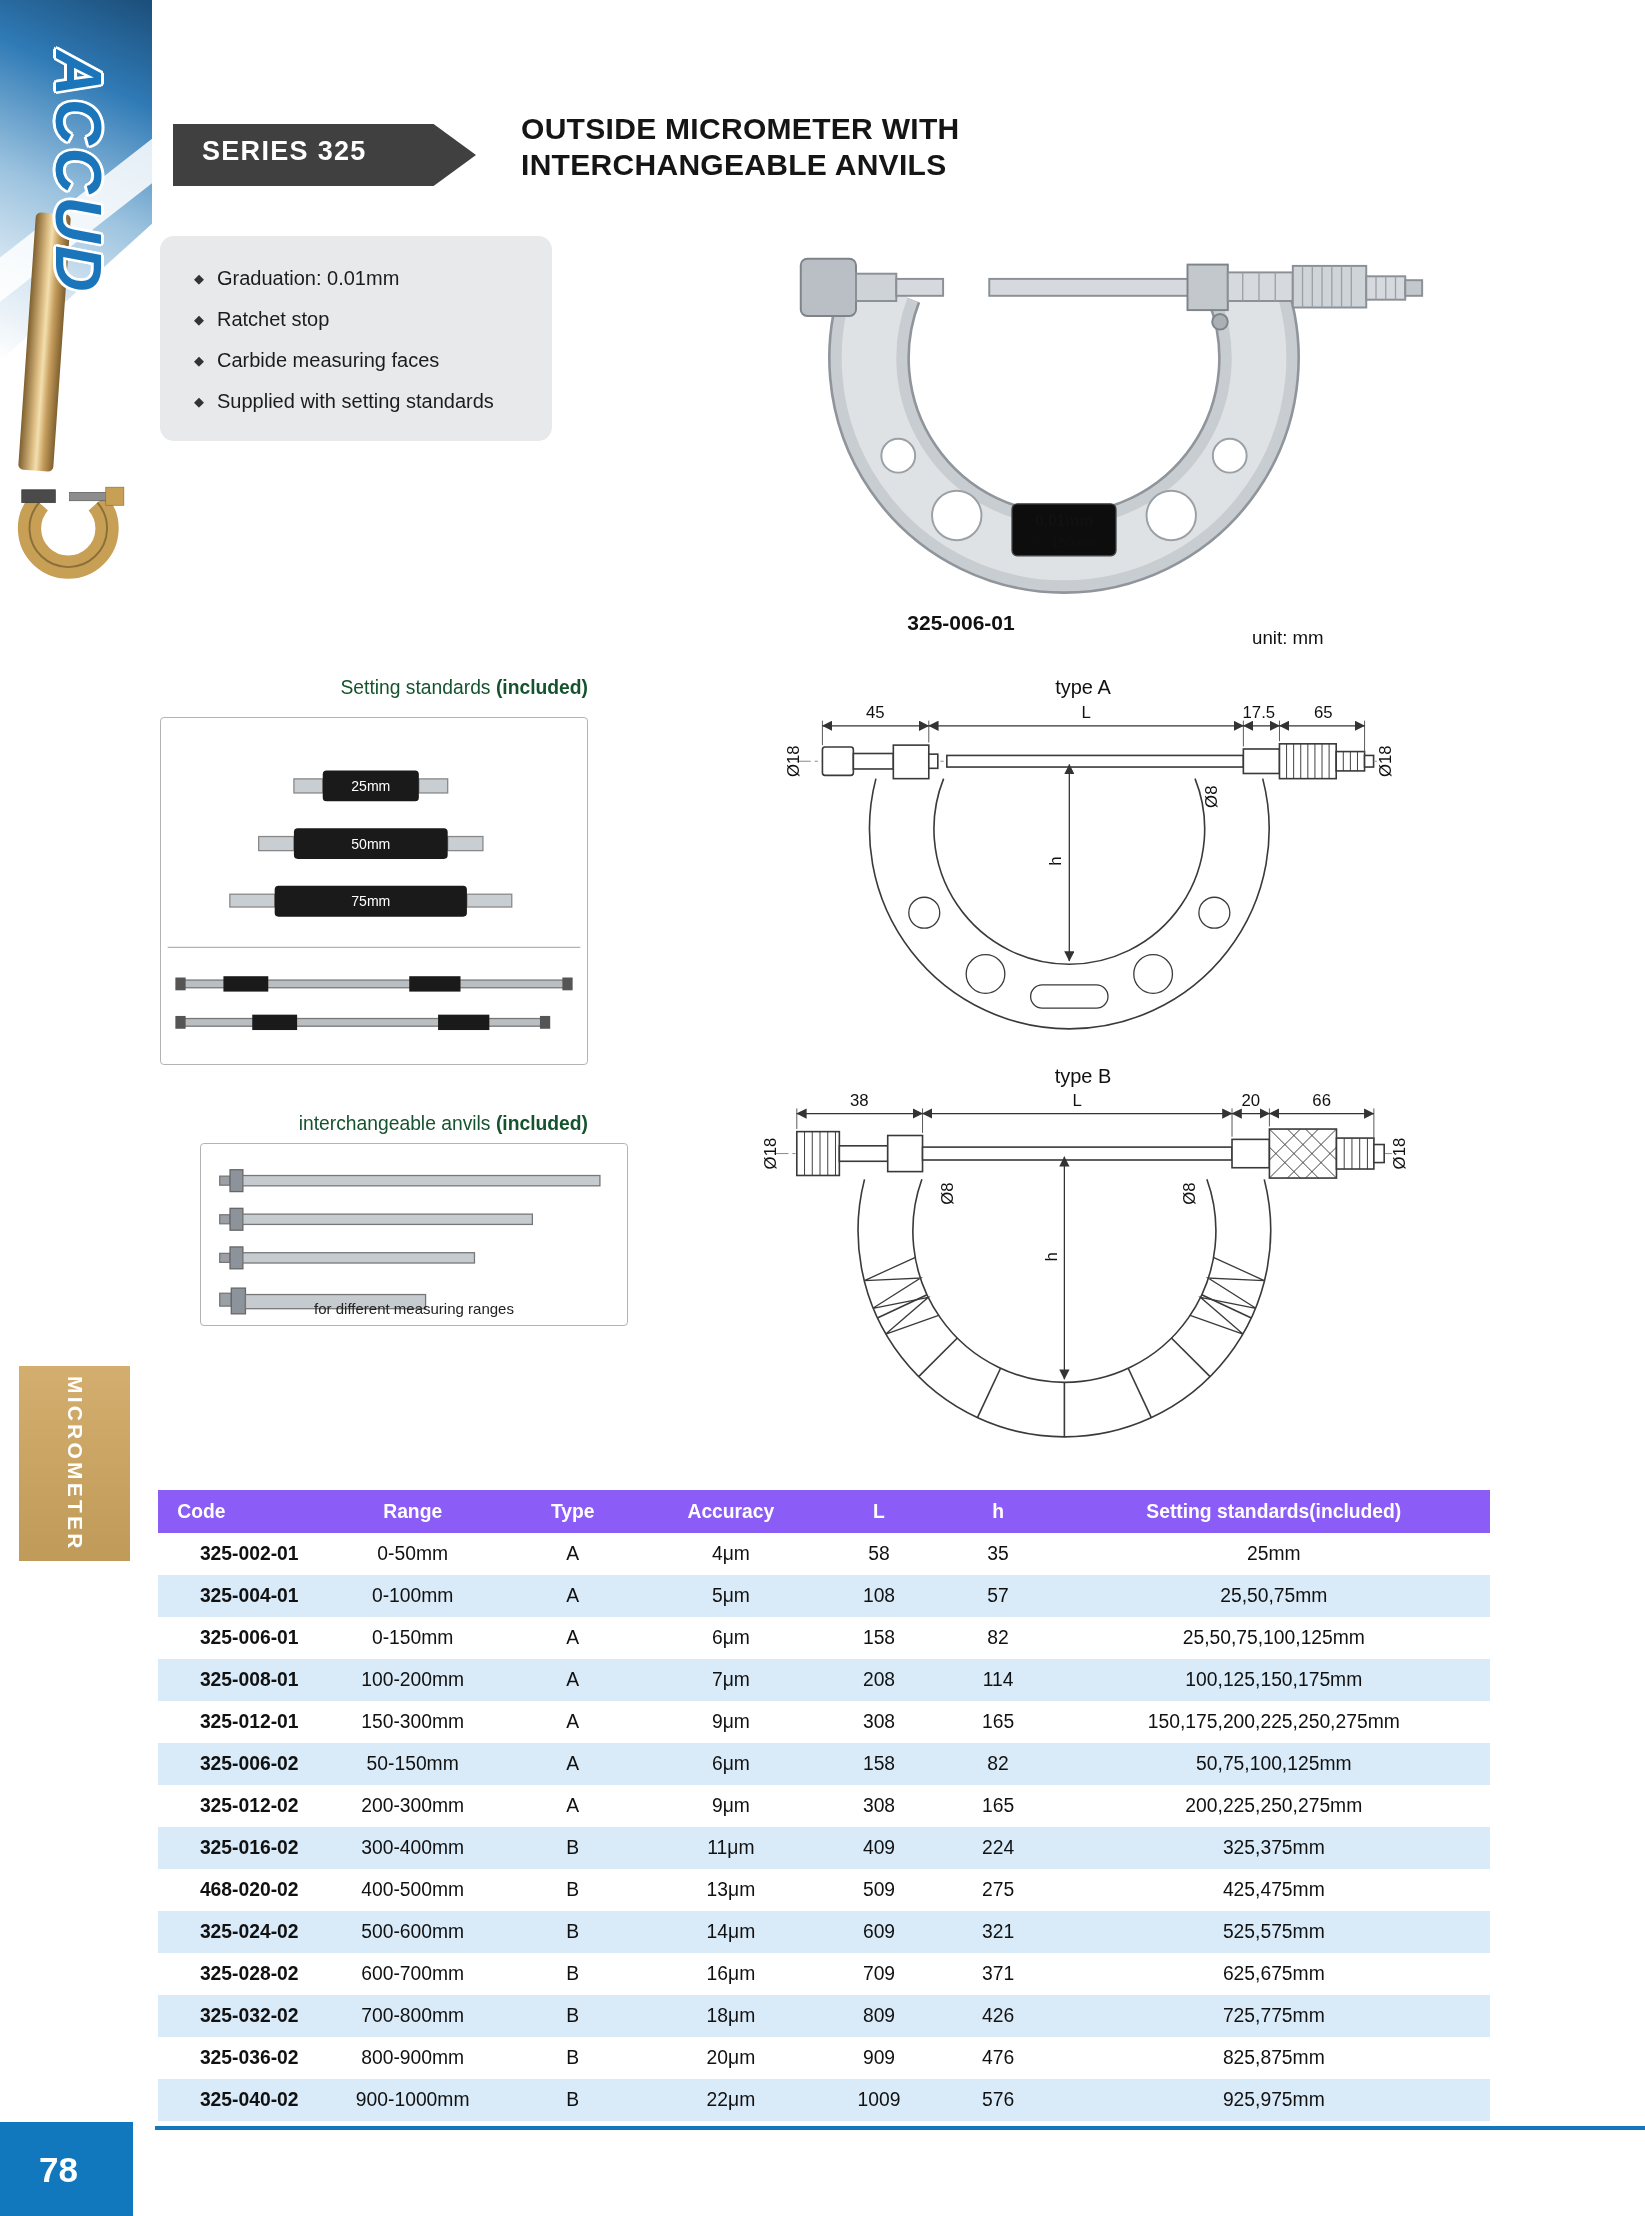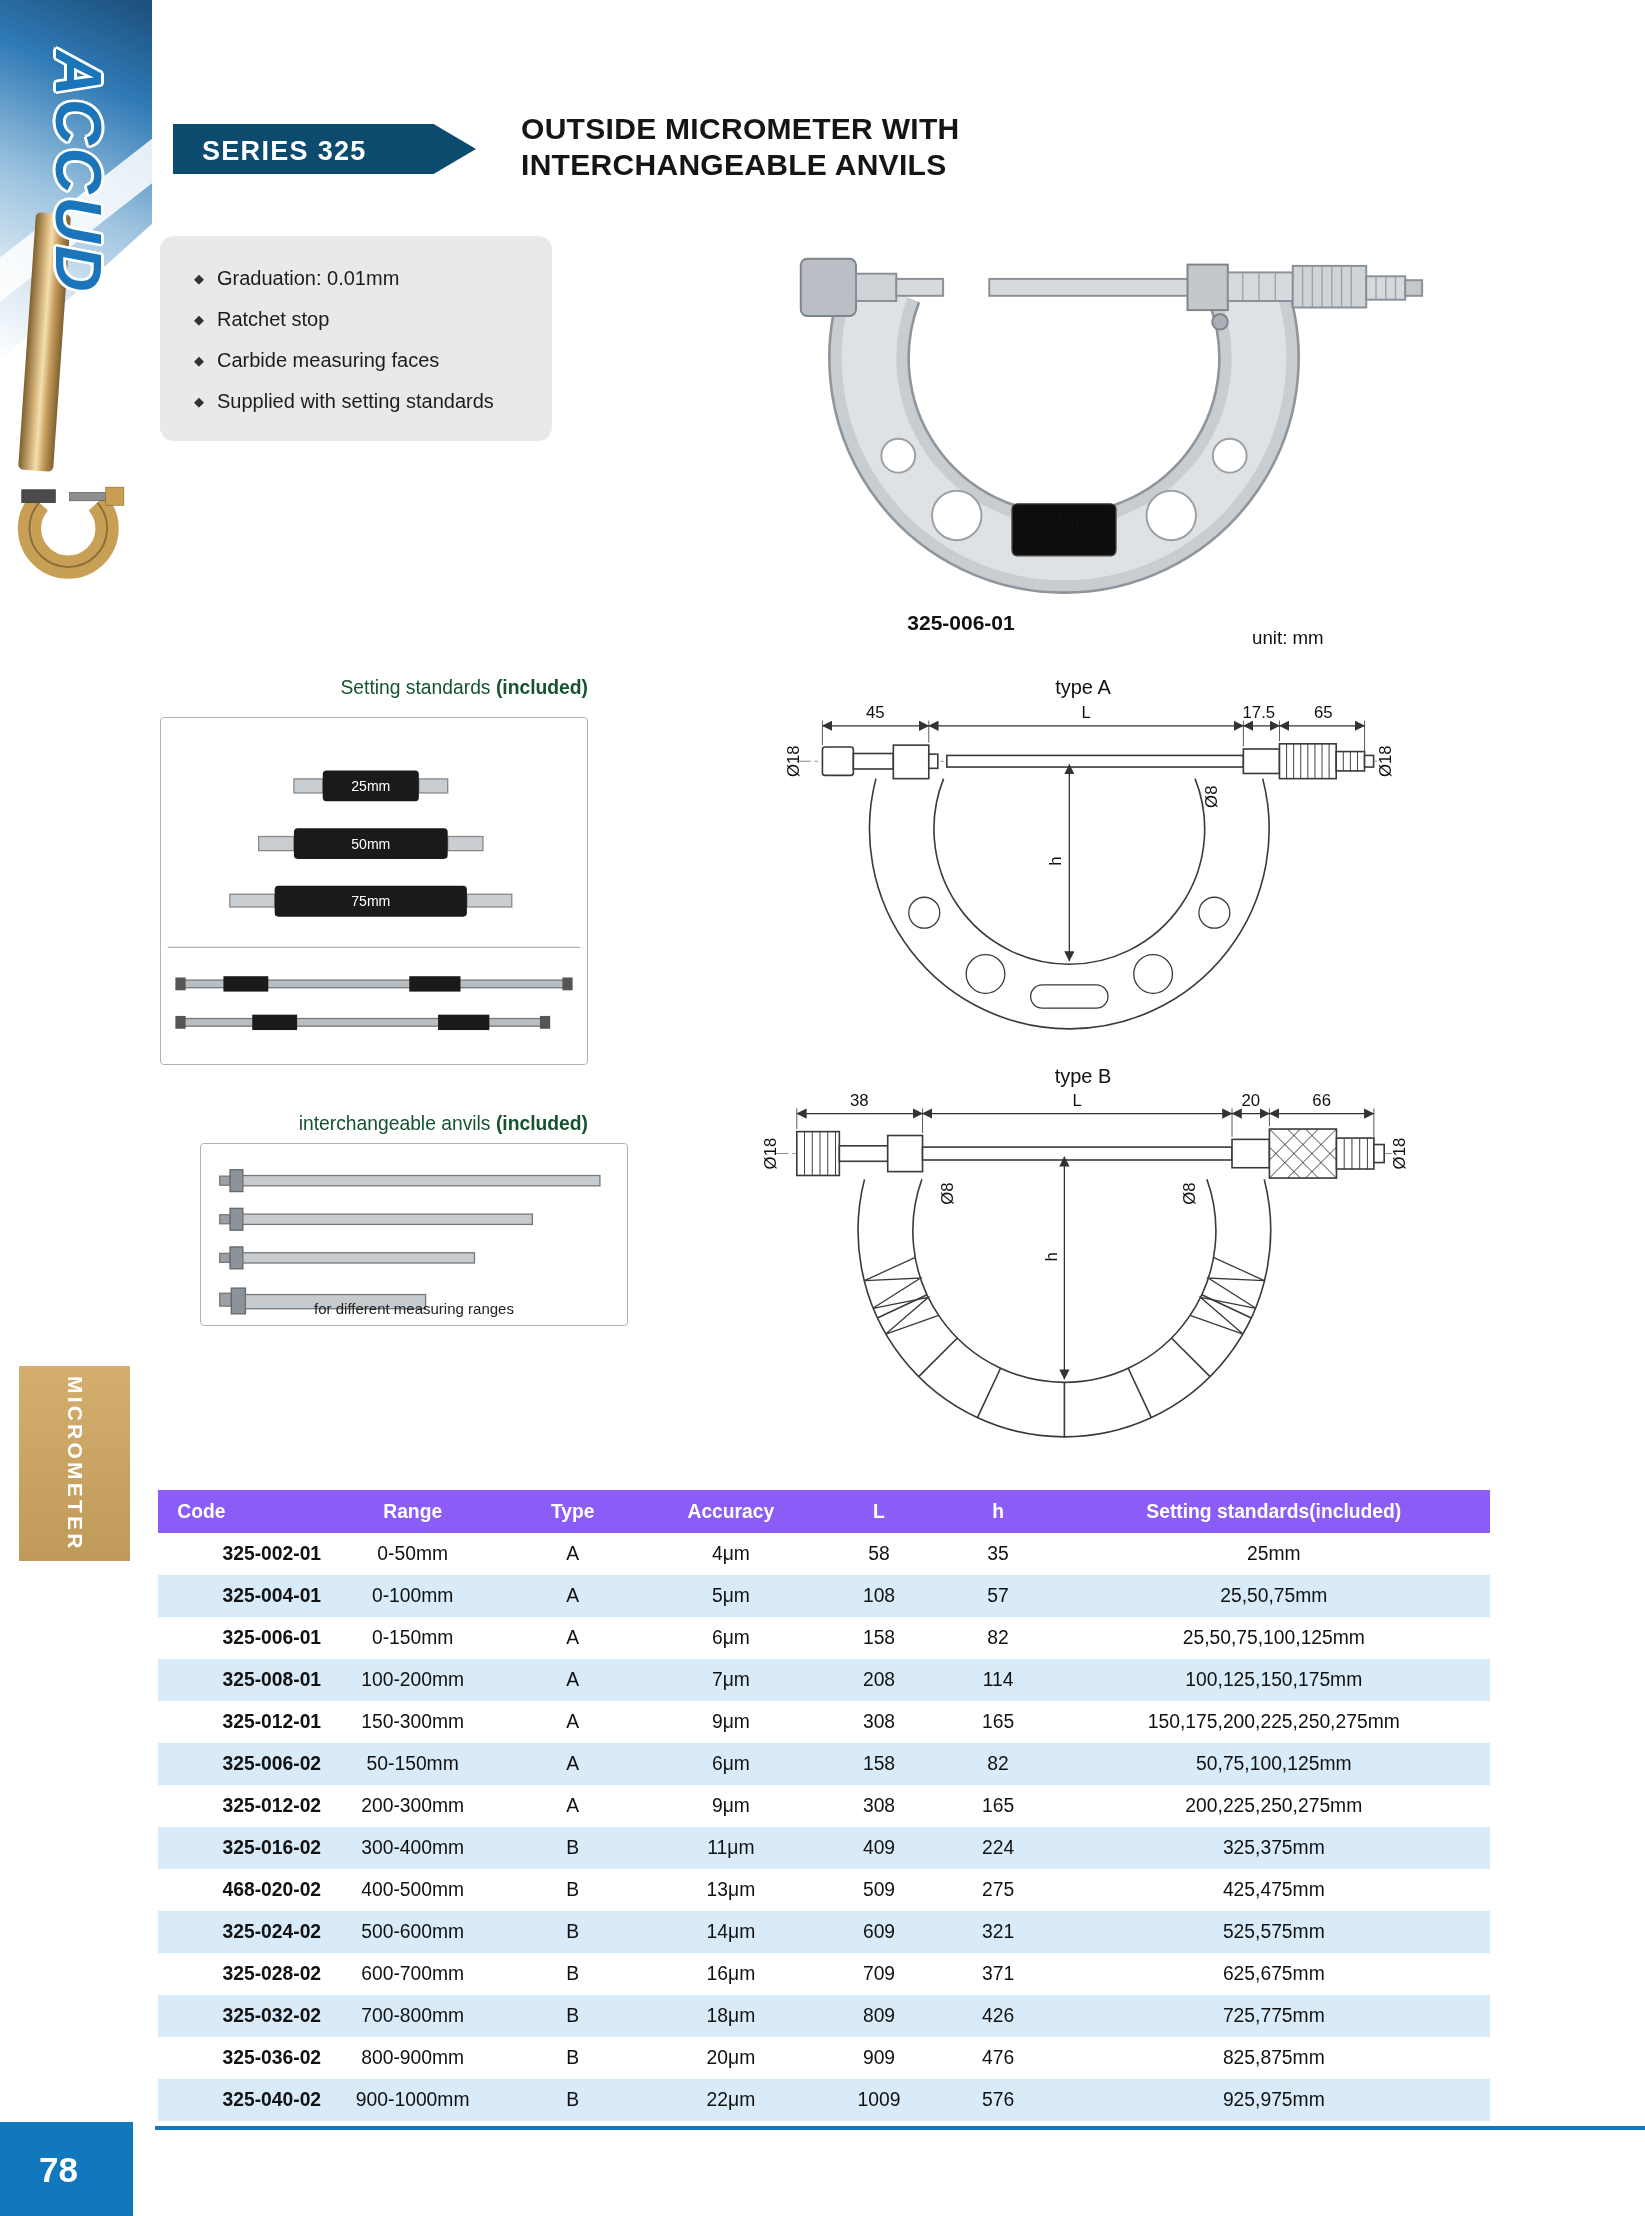--- a/index.html
+++ b/index.html
@@ -18,22 +18,22 @@
   .gold-rod { position:absolute; top:213px; left:27px; width:35px; height:258px; border-radius:5.2px;
     background:linear-gradient(90deg,#7e5f2e,#d9b97f 35%,#f3dfae 50%,#c69d5d 70%,#7e5f2e);
     transform:rotate(4deg); }
   .accud { position:absolute; top:135px; left:-77px; width:310px; text-align:center;
     transform:rotate(90deg); font-size:64px; font-weight:bold; font-style:italic;
     color:#1b75bb; letter-spacing:2.6px;
     text-shadow:-1.9px -1.9px 0 #fff,1.9px -1.9px 0 #fff,-1.9px 1.9px 0 #fff,1.9px 1.9px 0 #fff,0 -2.6px 0 #fff,0 2.6px 0 #fff,-2.6px 0 0 #fff,2.6px 0 0 #fff; }
   .mini-mic { position:absolute; top:451px; left:9.7px; }
 
   
-  .series-banner { position:absolute; left:173px; top:124px; width:303px; height:50px;
-    background:#0c4a6e; color:#fff; font-size:27px; font-weight:bold; letter-spacing:1.3px;
+  .series-banner { position:absolute; left:173px; top:124px; width:303px; height:62px;
+    background:#404040; color:#fff; font-size:27px; font-weight:bold; letter-spacing:1.3px;
     line-height:54px; padding-left:29px; box-sizing:border-box;
     clip-path:polygon(0 0,86% 0,100% 50%,86% 100%,0 100%); }
   .page-title { position:absolute; left:521px; top:111px; font-size:30px; font-weight:bold;
     line-height:36px; color:#151515; letter-spacing:0.3px; }
 
   
   .features-box { position:absolute; left:160px; top:236px; width:392px; height:205px;
     background:#e8e9ea; border-radius:14px; box-sizing:border-box; padding:22px 0 0 34px; }
   .feature { height:41px; display:flex; align-items:center; font-size:20px; color:#1c1c1c; }
   .feature .bullet { font-size:13px; color:#333; margin-right:13px; }
@@ -61,21 +61,21 @@
   .ext { stroke:#555; stroke-width:1.5; }
   .knurl { stroke:#3a3a3a; stroke-width:1.5; }
 
   
   .spec-table { position:absolute; left:158px; top:1490px; width:1332px;
     border-collapse:collapse; table-layout:fixed; font-size:19.3px; }
   .spec-table th { background:#8b5cf6; color:#fff; font-weight:bold; height:41px; text-align:center; }
   .spec-table th:first-child { text-align:left; padding-left:19.3px; }
   .spec-table td { height:40px; text-align:center; color:#111; }
   .spec-table tbody tr:nth-child(even) { background:#d9eaf8; }
-  .spec-table td.code { font-weight:bold; text-align:right; padding-left:19.3px; }
+  .spec-table td.code { font-weight:bold; text-align:center; padding-left:19.3px; }
 
   
   .gold-tab { position:absolute; left:19.3px; top:1366px; width:111px; height:195px;
     background:linear-gradient(180deg,#d3ae6e,#c09a58); display:flex; align-items:center; justify-content:center; }
   .gold-tab span { writing-mode:vertical-rl; font-weight:bold; color:#fff; font-size:21px; letter-spacing:3.2px; }
   .footer-rule { position:absolute; left:155px; top:2126px; width:1490px; height:3.9px; background:#1278be; }
   .page-num { position:absolute; left:0; top:2122px; width:133px; height:95px; background:#1278be;
     color:#fff; display:flex; align-items:center; font-size:35px; font-weight:bold; padding-left:39px; box-sizing:border-box; }
 </style>
 </head>

